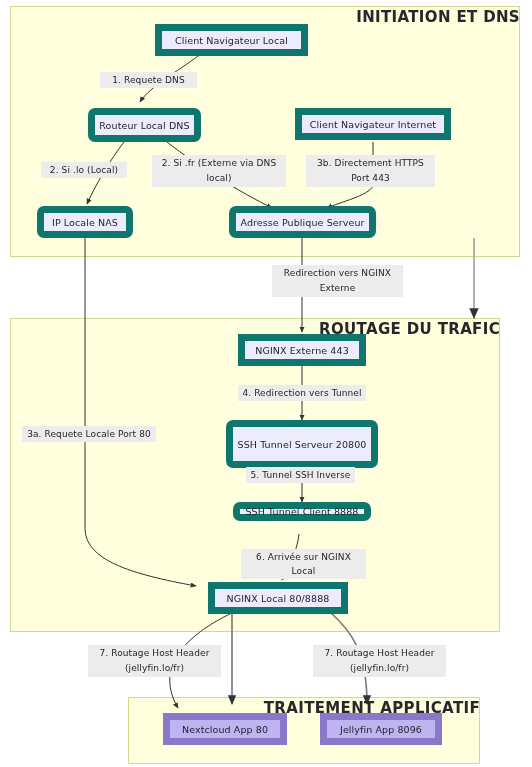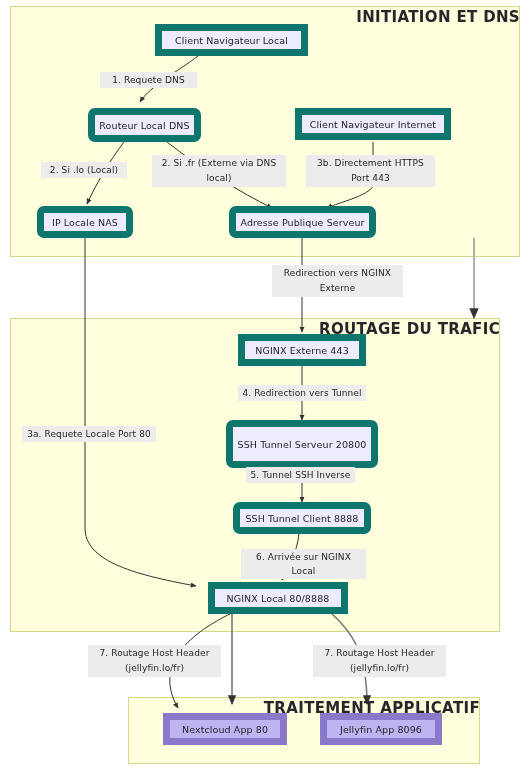--- a/index.html
+++ b/index.html
@@ -122,21 +122,21 @@
   <div class="node rounded" style="left:37px;top:206px;width:96px;height:32px;">IP Locale NAS</div>
 
   <div class="node" style="left:295px;top:108px;width:156px;height:32px;">Client Navigateur Internet</div>
 
   <div class="node rounded" style="left:229px;top:206px;width:147px;height:32px;">Adresse Publique Serveur</div>
 
   <div class="node" style="left:238px;top:334px;width:128px;height:32px;">NGINX Externe 443</div>
 
   <div class="node rounded" style="left:226px;top:420px;width:152px;height:48px;">SSH Tunnel Serveur 20800</div>
 
-  <div class="node rounded" style="left:233px;top:502px;width:138px;height:32px;">SSH Tunnel Client 8888</div>
+  <div class="node rounded" style="left:233px;top:502px;width:138px;height:19px;">SSH Tunnel Client 8888</div>
 
   <div class="node" style="left:208px;top:582px;width:140px;height:32px;">NGINX Local 80/8888</div>
 
   <div class="node app" style="left:163px;top:713px;width:124px;height:32px;">Nextcloud App 80</div>
 
   <div class="node app" style="left:320px;top:713px;width:122px;height:32px;">Jellyfin App 8096</div>
 
   <div class="edge-label" style="left:100px;top:72px;width:97px;">
     <div>1. Requete DNS</div>
   </div>

